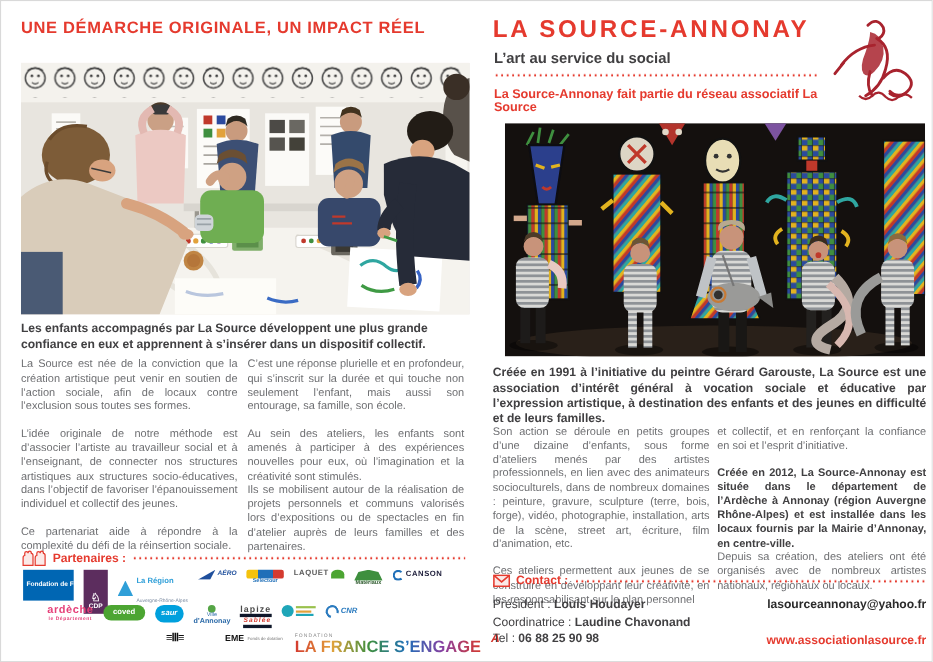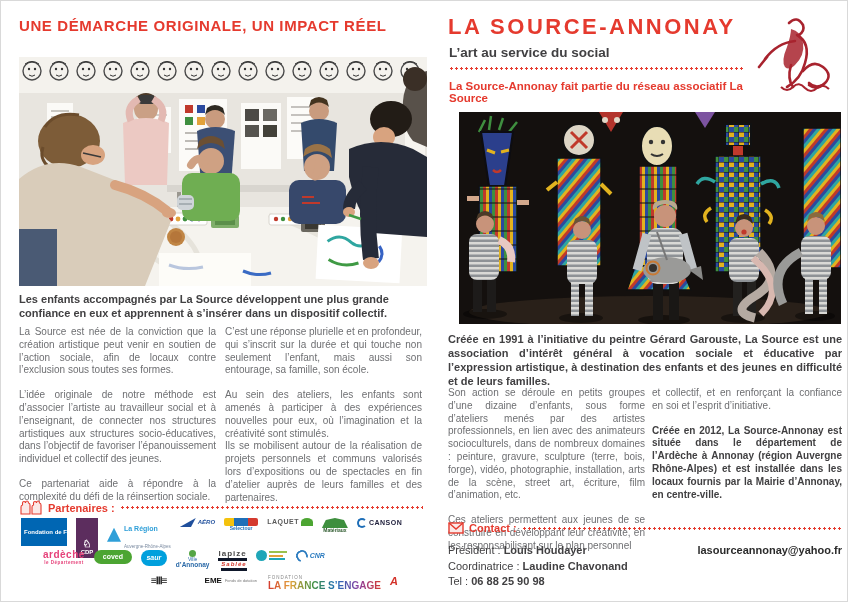--- a/index.html
+++ b/index.html
@@ -71,21 +71,21 @@
   .teal-logo .lines i:nth-child(2){background:#e2a23b;width:14px;}
   .teal-logo .lines i:nth-child(3){background:#1fa6b8;width:16px;}
   .cnr{flex-direction:row;gap:2px;}
   .cnr .arc{width:12px;height:12px;border:2px solid #2b7bbf;border-radius:50%;border-bottom-color:transparent;transform:rotate(-30deg);}
   .cnr .t{font-size:7px;font-weight:bold;font-style:italic;color:#2b7bbf;}
   .eme{flex-direction:row;gap:3px;}
   .eme .bars{font-size:10px;font-weight:bold;color:#111;letter-spacing:-1px;}
   .eme .t{font-size:8px;font-weight:bold;color:#111;margin-left:35px;}
   .eme .t2{font-size:4px;color:#777;width:34px;line-height:1.2;}
   .lfse .t2{font-size:4.5px;color:#888;letter-spacing:1px;align-self:flex-start;}
-  .lfse .t{font-size:10px;font-weight:bold;background:linear-gradient(90deg,#d43a2f,#e2a23b,#3f8f3f,#1f6fb8,#8a3fa0,#d43a2f);-webkit-background-clip:text;background-clip:text;color:transparent;}
+  .lfse .t{font-size:15px;font-weight:bold;background:linear-gradient(90deg,#d43a2f,#e2a23b,#3f8f3f,#1f6fb8,#8a3fa0,#d43a2f);-webkit-background-clip:text;background-clip:text;color:transparent;}
   .ared .t{font-size:11px;font-weight:bold;color:#d4322a;font-style:italic;}
 
   
   .rp-title{left:447px;top:13px;width:340px;font-size:22px;font-weight:bold;color:var(--red);letter-spacing:2.5px;}
   .rp-subtitle{left:448px;top:44px;font-size:13.5px;font-weight:bold;color:var(--dark);}
   .rp-dotline{left:448px;top:66px;width:296px;height:3px;background-image:radial-gradient(circle,var(--red) 1px,transparent 1.3px);background-size:5px 3px;background-repeat:repeat-x;background-position:0 50%;}
   .rp-network{left:448px;top:79px;width:330px;font-size:11.5px;font-weight:bold;color:var(--red);}
   .rp-logo{left:750px;top:12px;width:90px;height:82px;}
   .rp-photo{left:458px;top:111px;width:382px;height:212px;}
   .rp-intro{left:447px;top:331px;width:394px;font-size:11px;line-height:14px;font-weight:bold;color:var(--dark);text-align:justify;}
@@ -490,32 +490,34 @@
 
   <div class="abs rp-intro">Créée en 1991 à l’initiative du peintre Gérard Garouste, La Source est une association d’intérêt général à vocation sociale et éducative par l’expression artistique, à destination des enfants et des jeunes en difficulté et de leurs familles.</div>
 
   <div class="abs col rp-col1">
     <p>Son action se déroule en petits groupes d’une dizaine d’enfants, sous forme d’ateliers menés par des artistes professionnels, en lien avec des animateurs socioculturels, dans de nombreux domaines : peinture, gravure, sculpture (terre, bois, forge), vidéo, photographie, installation, arts de la scène, street art, écriture, film d’animation, etc.</p>
     <p>Ces ateliers permettent aux jeunes de se construire en développant leur créativité, en les responsabilisant sur le plan personnel</p>
   </div>
   <div class="abs col rp-col2">
     <p>et collectif, et en renforçant la confiance en soi et l’esprit d’initiative.</p>
     <p class="tight boldp">Créée en 2012, La Source-Annonay est située dans le département de l’Ardèche à Annonay (région Auvergne Rhône-Alpes) et est installée dans les locaux fournis par la Mairie d’Annonay, en centre-ville.</p>
+    <p>Depuis sa création, des ateliers ont été organisés avec de nombreux artistes nationaux, régionaux ou locaux.</p>
   </div>
 
   <div class="abs sec-hdr rp-contact-hdr">
     <svg width="16" height="12" viewBox="0 0 16 12">
       <rect x="1" y="1" width="14" height="10" fill="#fbe9e7" stroke="#e53a2e" stroke-width="1.4"></rect>
       <path d="M1 1 L8 7 L15 1" fill="none" stroke="#e53a2e" stroke-width="1.4"></path>
     </svg>
     <span class="lbl">Contact :</span>
     <span class="dotline"></span>
   </div>
 
   <div class="abs contact-lines">
     <div><span>Président : </span><b>Louis Houdayer</b></div>
     <div><span>Coordinatrice : </span><b>Laudine Chavonand</b></div>
     <div><span>Tel : </span><b>06 88 25 90 98</b></div>
   </div>
 
   <div class="abs rp-email">lasourceannonay@yahoo.fr</div>
+  <div class="abs rp-site">www.associationlasource.fr</div>
 
 </div>
 
 </body></html>

